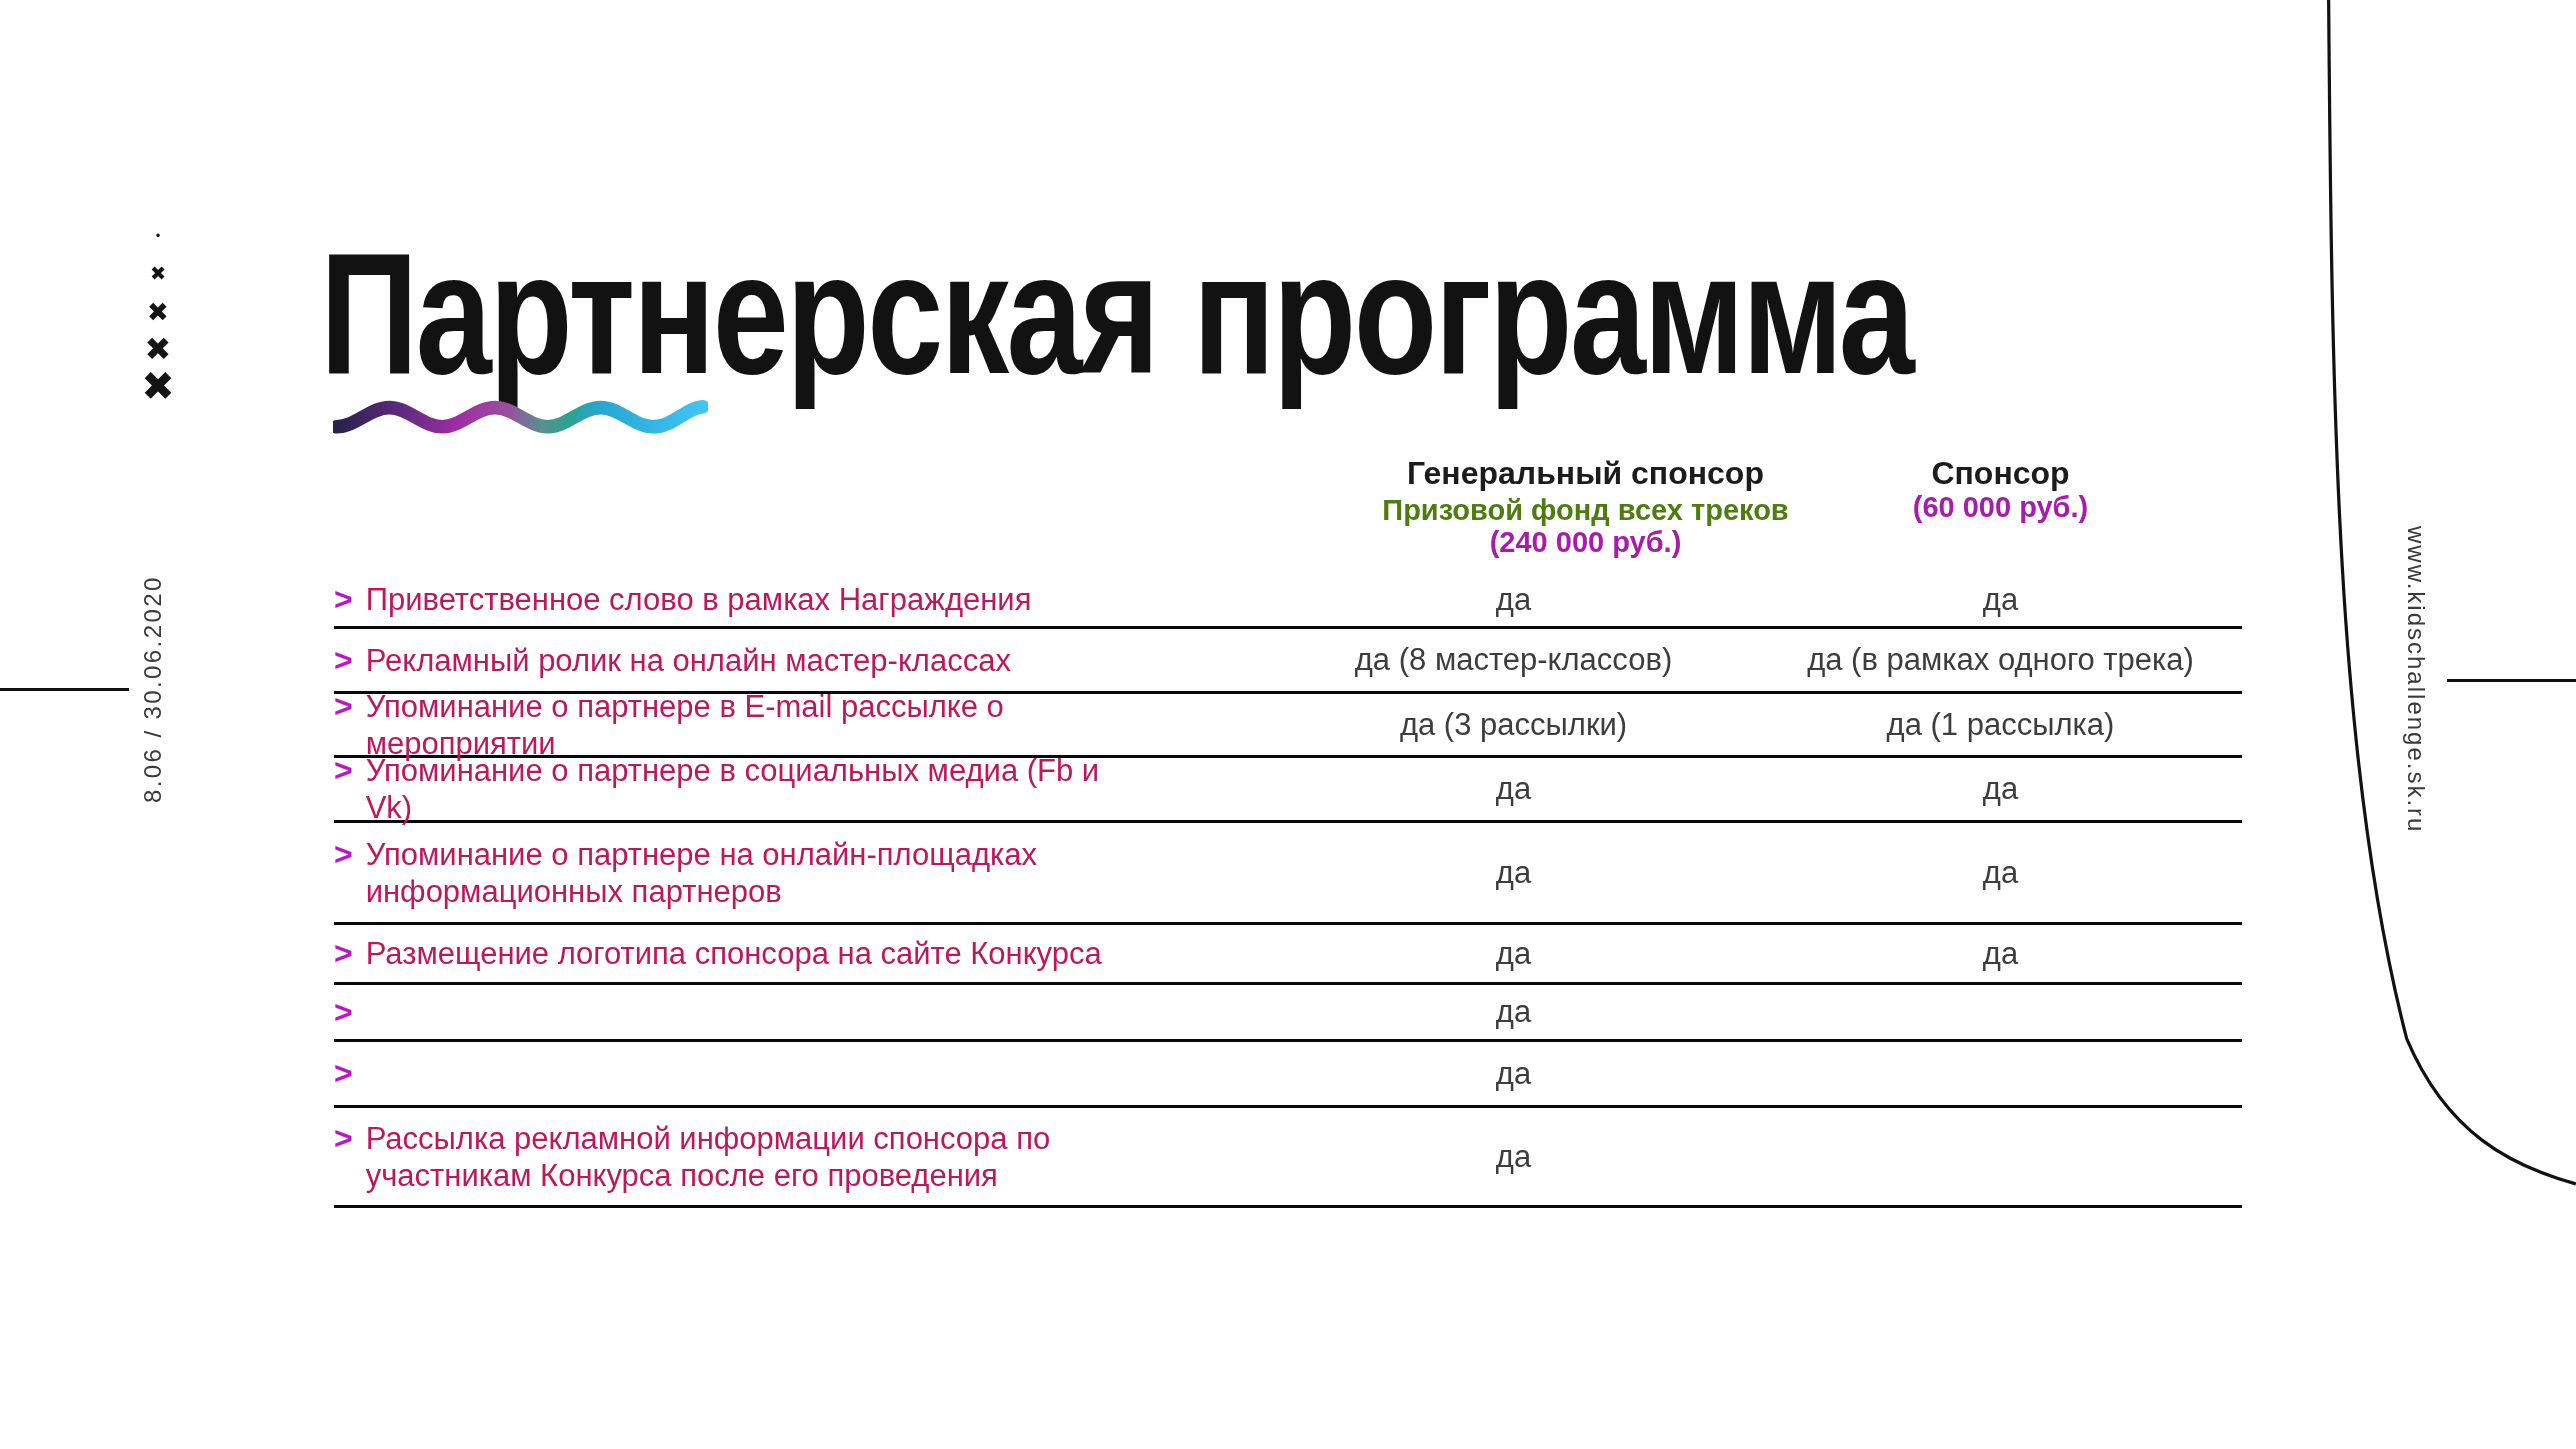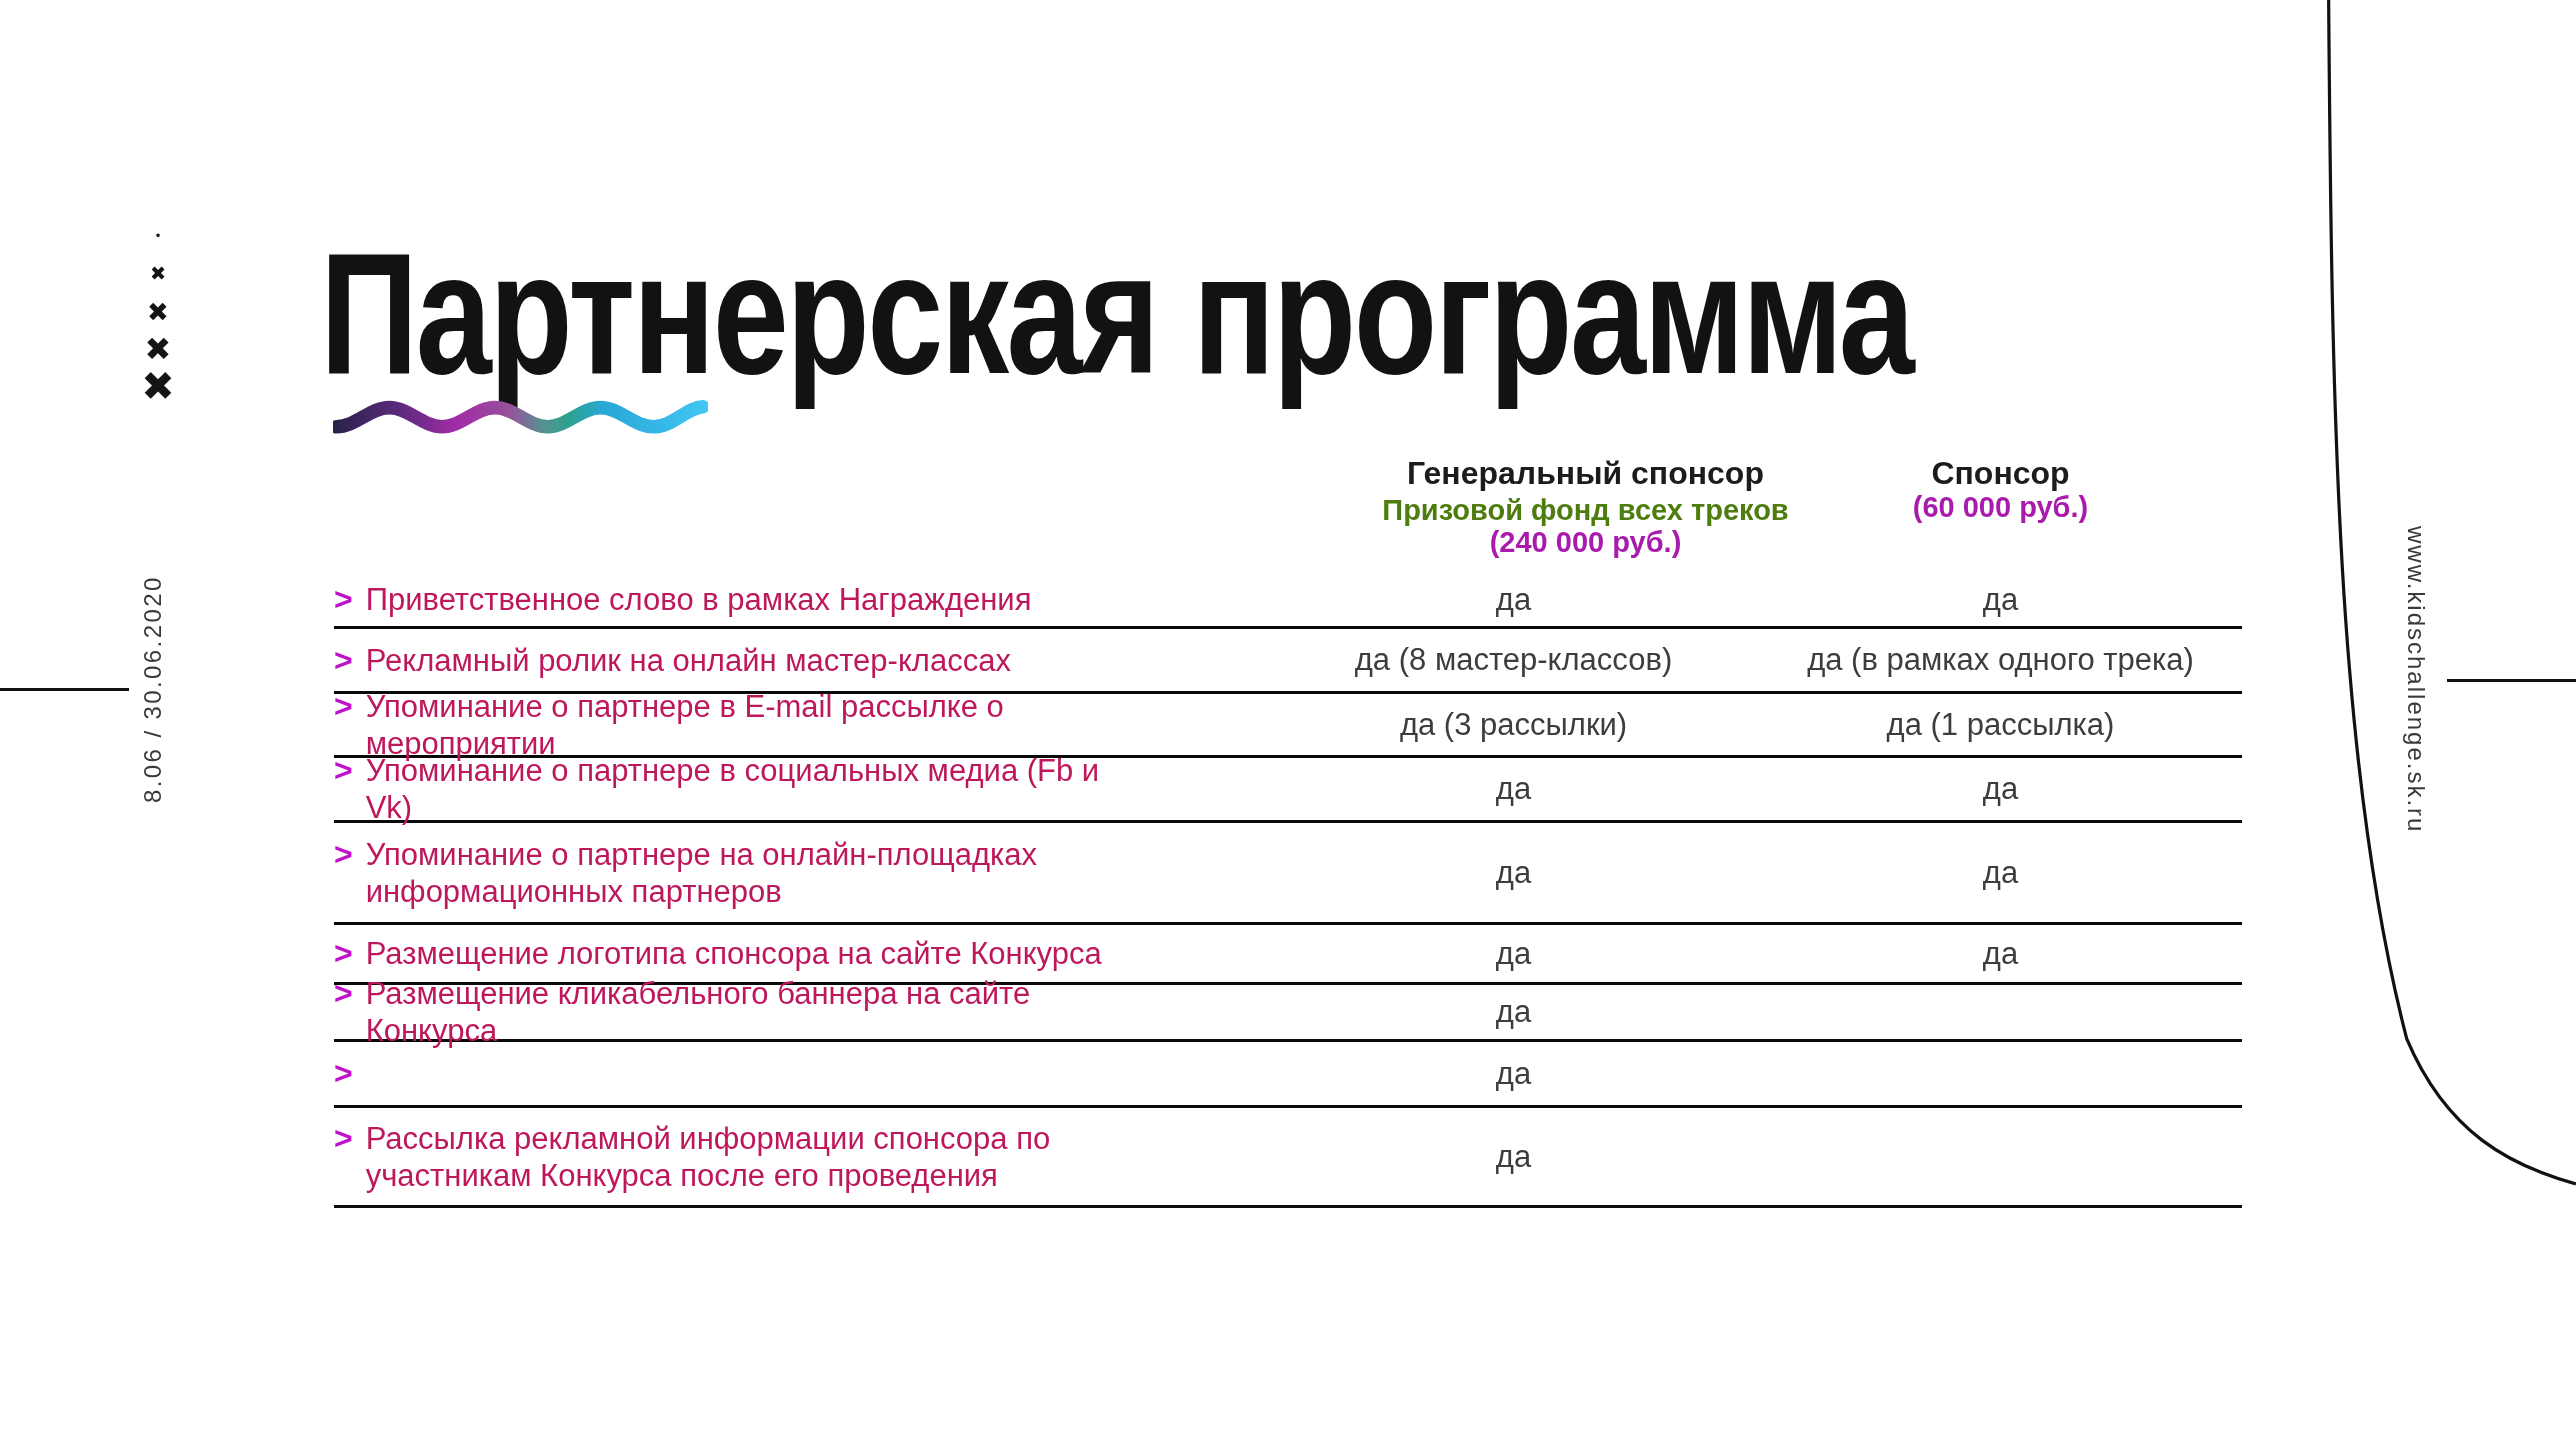--- a/index.html
+++ b/index.html
@@ -156,21 +156,20 @@
         <span class="chev">&gt;</span>
         <span class="lbl">Размещение логотипа спонсора на сайте Конкурса</span>
       </div>
       <div class="cell-val v1">да</div>
       <div class="cell-val v2">да</div>
     </div>
 
     <div class="row h71">
       <div class="cell-label">
         <span class="chev">&gt;</span>
-        <span class="lbl">Размещение кликабельного баннера на сайте Конкурса</span>
       </div>
       <div class="cell-val v1">да</div>
       <div class="cell-val v2"></div>
     </div>
 
     <div class="row h82">
       <div class="cell-label">
         <span class="chev">&gt;</span>
       </div>
       <div class="cell-val v1">да</div>

